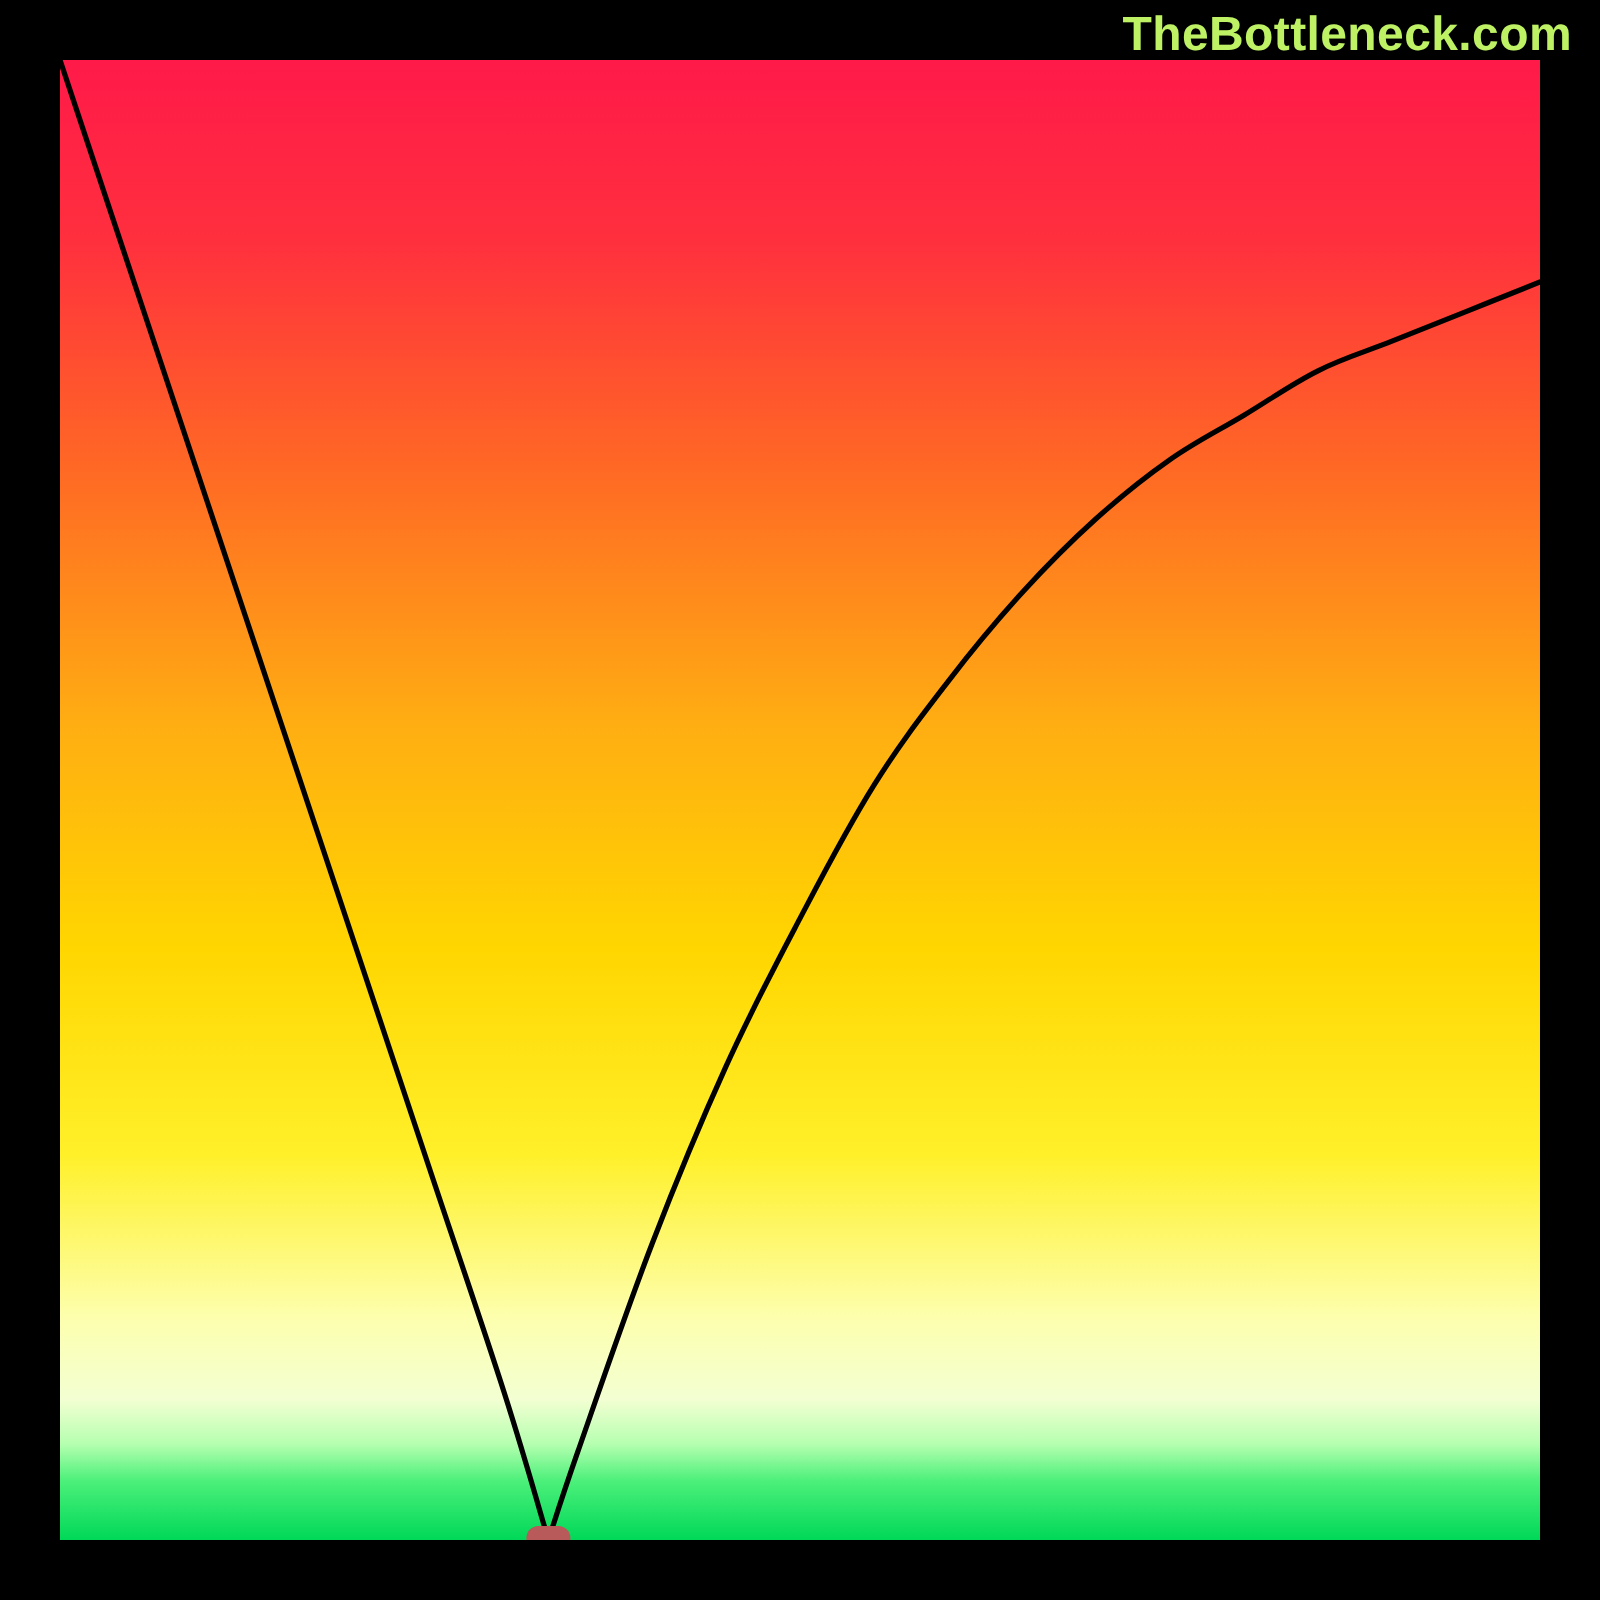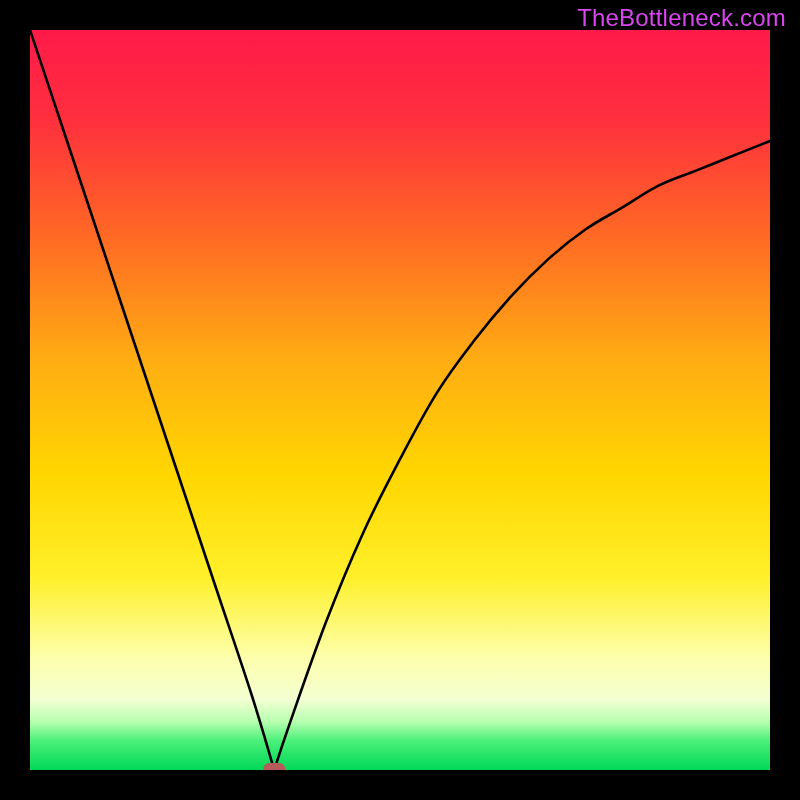--- a/index.html
+++ b/index.html
@@ -14,23 +14,23 @@
   .frame {
     position: relative;
     width: 800px;
     height: 800px;
     background: #000;
   }
   .watermark {
     position: absolute;
     top: 4px;
     right: 14px;
-    color: #d946ef;
+    color: #bef264;
     font-size: 24px;
-    font-weight: 400;
+    font-weight: 700;
     letter-spacing: 0.2px;
     z-index: 20;
   }
   .plot-wrap {
     position: absolute;
     left: 30px;
     top: 30px;
     width: 740px;
     height: 740px;
   }

